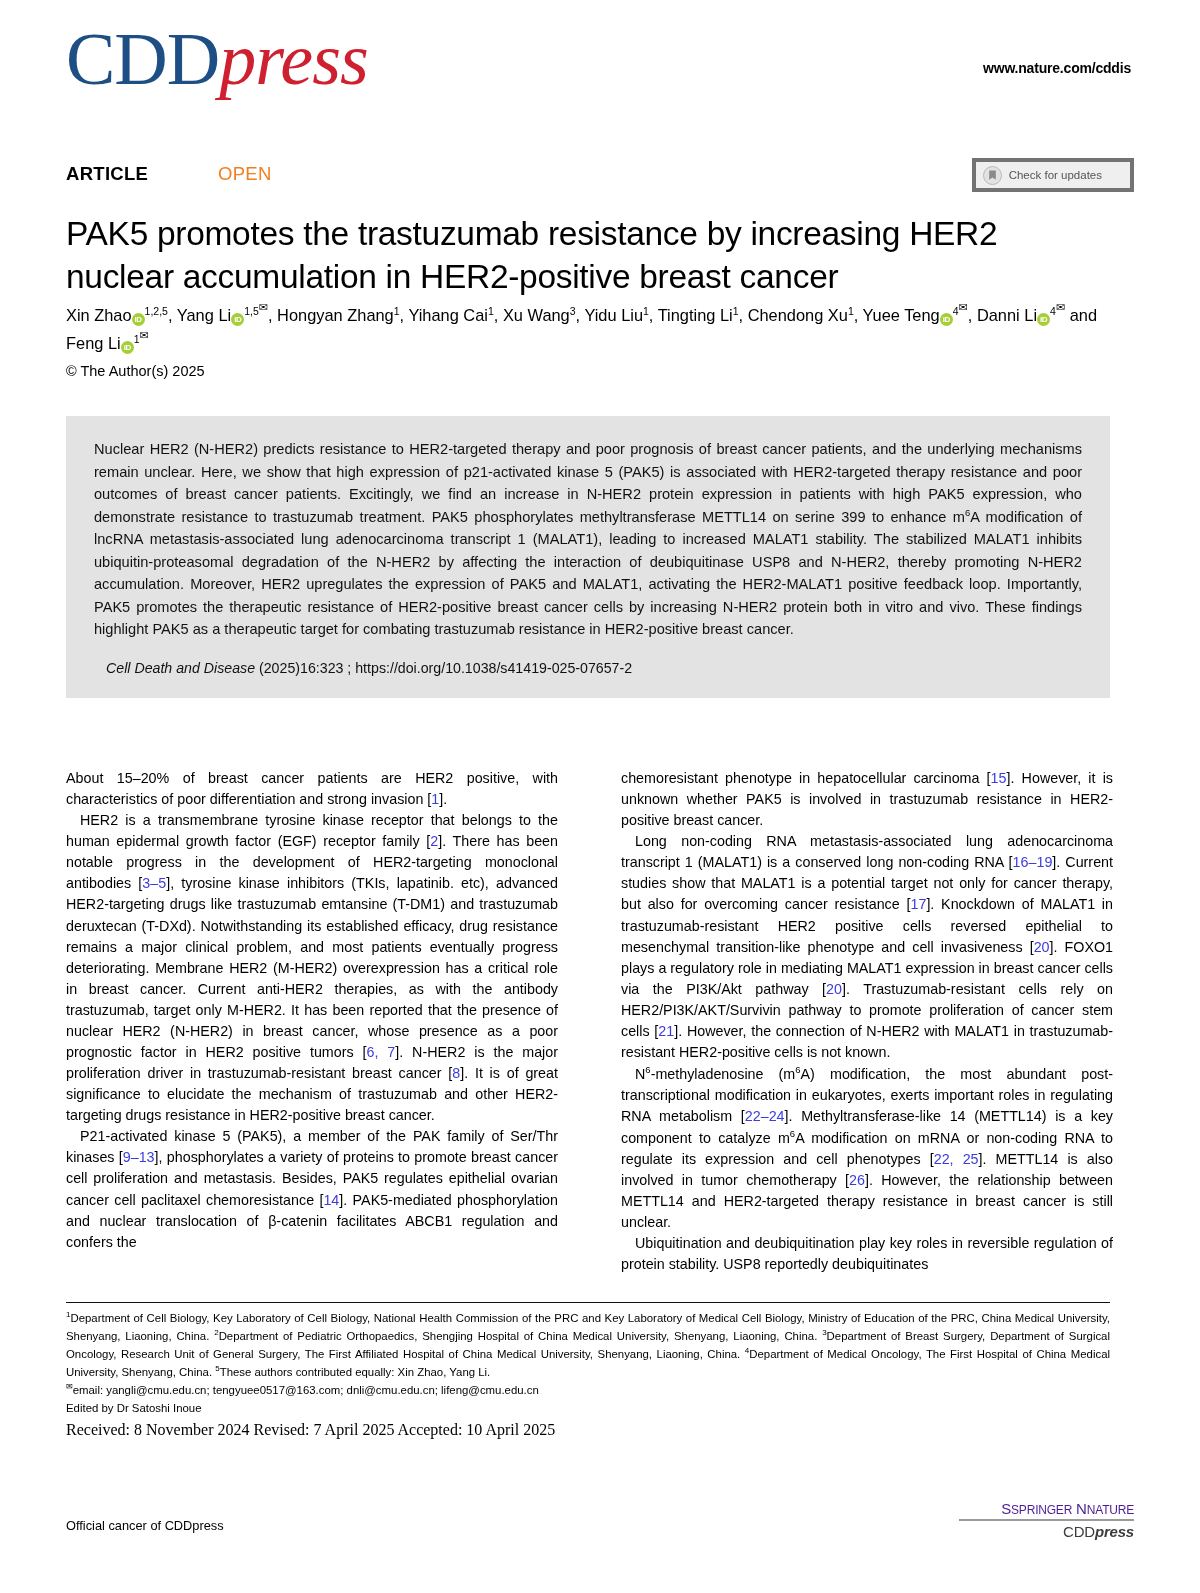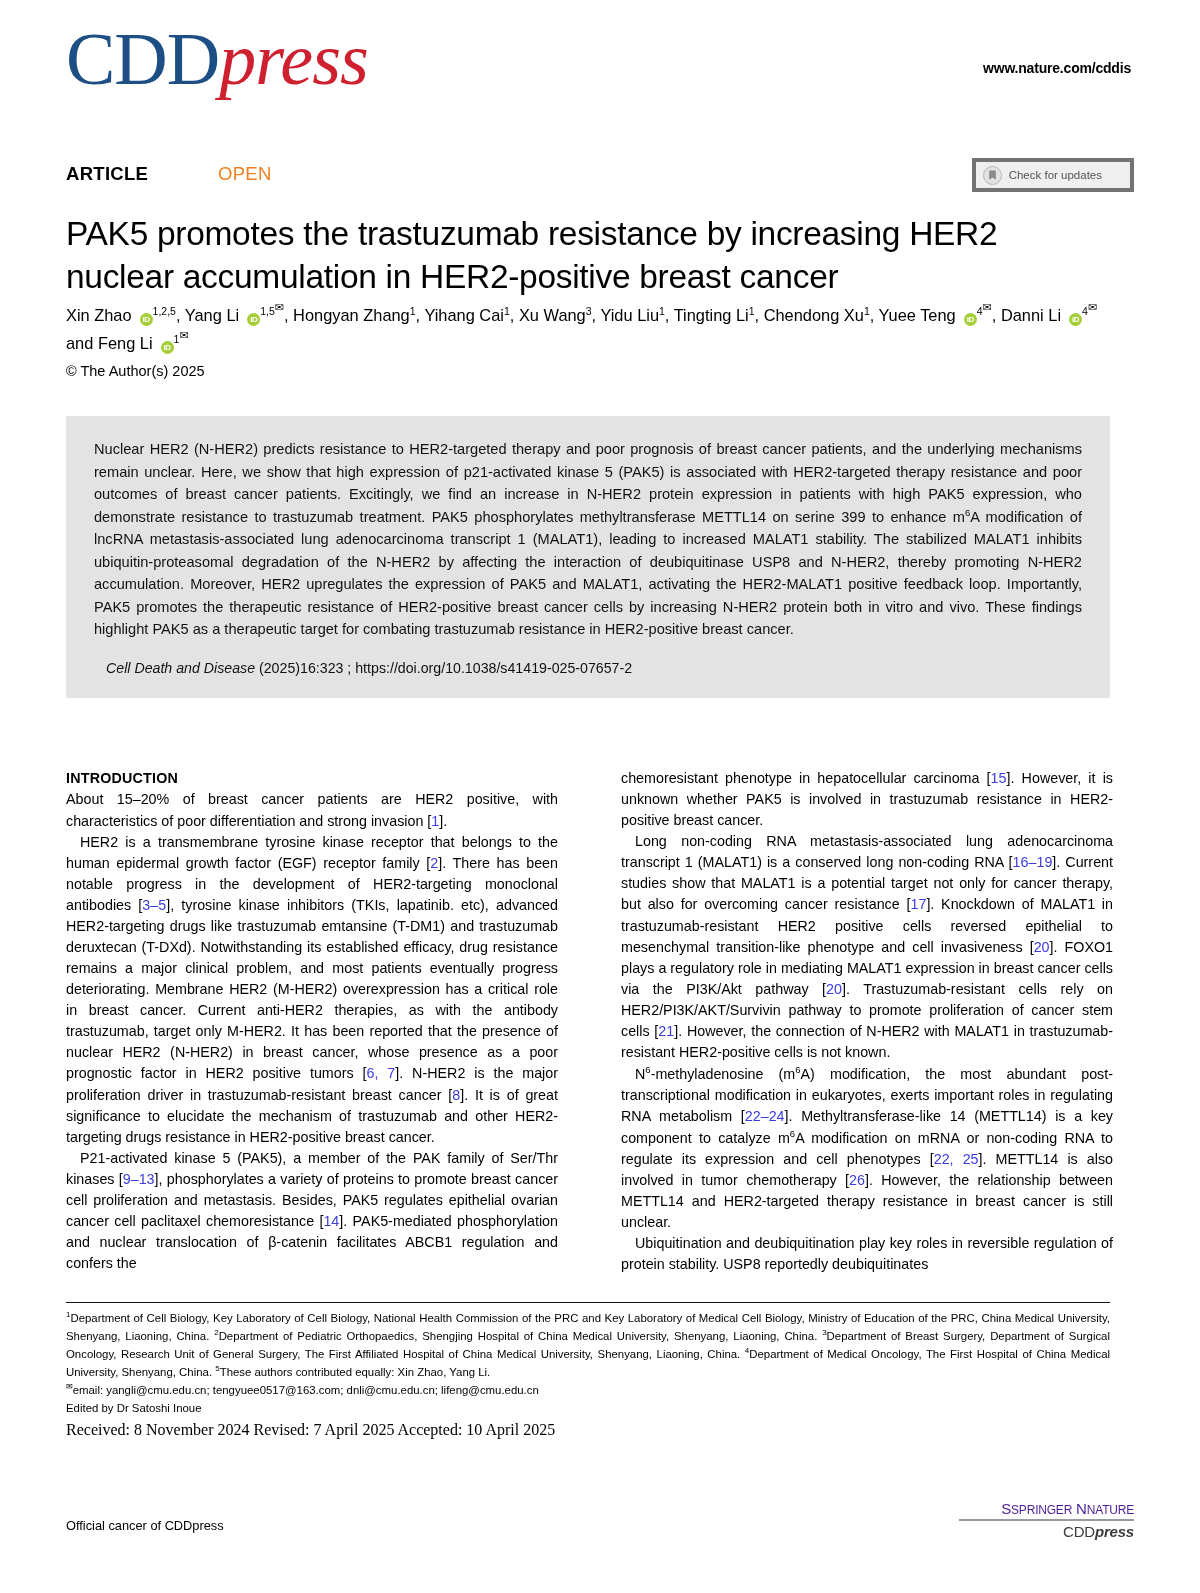--- a/index.html
+++ b/index.html
@@ -124,21 +124,21 @@
     display: inline-block;
     width: 13px; height: 13px;
     border-radius: 50%;
     background: #a6ce39;
     color: #fff;
     font-size: 8px;
     font-weight: bold;
     line-height: 13px;
     text-align: center;
     vertical-align: -1px;
-    margin: 0 0 0 8px;
+    margin: 0 0 0 0;
     letter-spacing: -0.5px;
   }
   .envelope { font-size: 11px; vertical-align: super; }
 
   .copyright {
     position: absolute;
     left: 66px;
     top: 363px;
     font-size: 14.5px;
   }
@@ -283,21 +283,20 @@
   <div class="authors" id="author-list"><span>Xin Zhao</span><span class="orcid">iD</span><sup>1,2,5</sup>, <span>Yang Li</span><span class="orcid">iD</span><sup>1,5<span class="envelope">✉</span></sup>, <span>Hongyan Zhang</span><sup>1</sup>, <span>Yihang Cai</span><sup>1</sup>, <span>Xu Wang</span><sup>3</sup>, <span>Yidu Liu</span><sup>1</sup>, <span>Tingting Li</span><sup>1</sup>, <span>Chendong Xu</span><sup>1</sup>, <span>Yuee Teng</span><span class="orcid">iD</span><sup>4<span class="envelope">✉</span></sup>, <span>Danni Li</span><span class="orcid">iD</span><sup>4<span class="envelope">✉</span></sup> and <span>Feng Li</span><span class="orcid">iD</span><sup>1<span class="envelope">✉</span></sup></div>
 
   <div class="copyright">© The Author(s) 2025</div>
 
   <div class="abstract-box">
     <div class="abstract-text" id="abstract-text">Nuclear HER2 (N-HER2) predicts resistance to HER2-targeted therapy and poor prognosis of breast cancer patients, and the underlying mechanisms remain unclear. Here, we show that high expression of p21-activated kinase 5 (PAK5) is associated with HER2-targeted therapy resistance and poor outcomes of breast cancer patients. Excitingly, we find an increase in N-HER2 protein expression in patients with high PAK5 expression, who demonstrate resistance to trastuzumab treatment. PAK5 phosphorylates methyltransferase METTL14 on serine 399 to enhance m<sup>6</sup>A modification of lncRNA metastasis-associated lung adenocarcinoma transcript 1 (MALAT1), leading to increased MALAT1 stability. The stabilized MALAT1 inhibits ubiquitin-proteasomal degradation of the N-HER2 by affecting the interaction of deubiquitinase USP8 and N-HER2, thereby promoting N-HER2 accumulation. Moreover, HER2 upregulates the expression of PAK5 and MALAT1, activating the HER2-MALAT1 positive feedback loop. Importantly, PAK5 promotes the therapeutic resistance of HER2-positive breast cancer cells by increasing N-HER2 protein both in vitro and vivo. These findings highlight PAK5 as a therapeutic target for combating trastuzumab resistance in HER2-positive breast cancer.</div>
     <div class="citation"><span class="j">Cell Death and Disease</span><span> (2025)16:323 ; https://doi.org/10.1038/s41419-025-07657-2</span></div>
   </div>
 
   <div class="col left">
-    <h2>INTRODUCTION</h2>
     <div id="left-paras">
         <p>About 15–20% of breast cancer patients are HER2 positive, with characteristics of poor differentiation and strong invasion [<span class="ref">1</span>].</p>
         <p class="ind">HER2 is a transmembrane tyrosine kinase receptor that belongs to the human epidermal growth factor (EGF) receptor family [<span class="ref">2</span>]. There has been notable progress in the development of HER2-targeting monoclonal antibodies [<span class="ref">3–5</span>], tyrosine kinase inhibitors (TKIs, lapatinib. etc), advanced HER2-targeting drugs like trastuzumab emtansine (T-DM1) and trastuzumab deruxtecan (T-DXd). Notwithstanding its established efficacy, drug resistance remains a major clinical problem, and most patients eventually progress deteriorating. Membrane HER2 (M-HER2) overexpression has a critical role in breast cancer. Current anti-HER2 therapies, as with the antibody trastuzumab, target only M-HER2. It has been reported that the presence of nuclear HER2 (N-HER2) in breast cancer, whose presence as a poor prognostic factor in HER2 positive tumors [<span class="ref">6, 7</span>]. N-HER2 is the major proliferation driver in trastuzumab-resistant breast cancer [<span class="ref">8</span>]. It is of great significance to elucidate the mechanism of trastuzumab and other HER2-targeting drugs resistance in HER2-positive breast cancer.</p>
         <p class="ind">P21-activated kinase 5 (PAK5), a member of the PAK family of Ser/Thr kinases [<span class="ref">9–13</span>], phosphorylates a variety of proteins to promote breast cancer cell proliferation and metastasis. Besides, PAK5 regulates epithelial ovarian cancer cell paclitaxel chemoresistance [<span class="ref">14</span>]. PAK5-mediated phosphorylation and nuclear translocation of β-catenin facilitates ABCB1 regulation and confers the</p>
       </div>
   </div>
 
   <div class="col right">
     <div id="right-paras">
         <p>chemoresistant phenotype in hepatocellular carcinoma [<span class="ref">15</span>]. However, it is unknown whether PAK5 is involved in trastuzumab resistance in HER2-positive breast cancer.</p>

